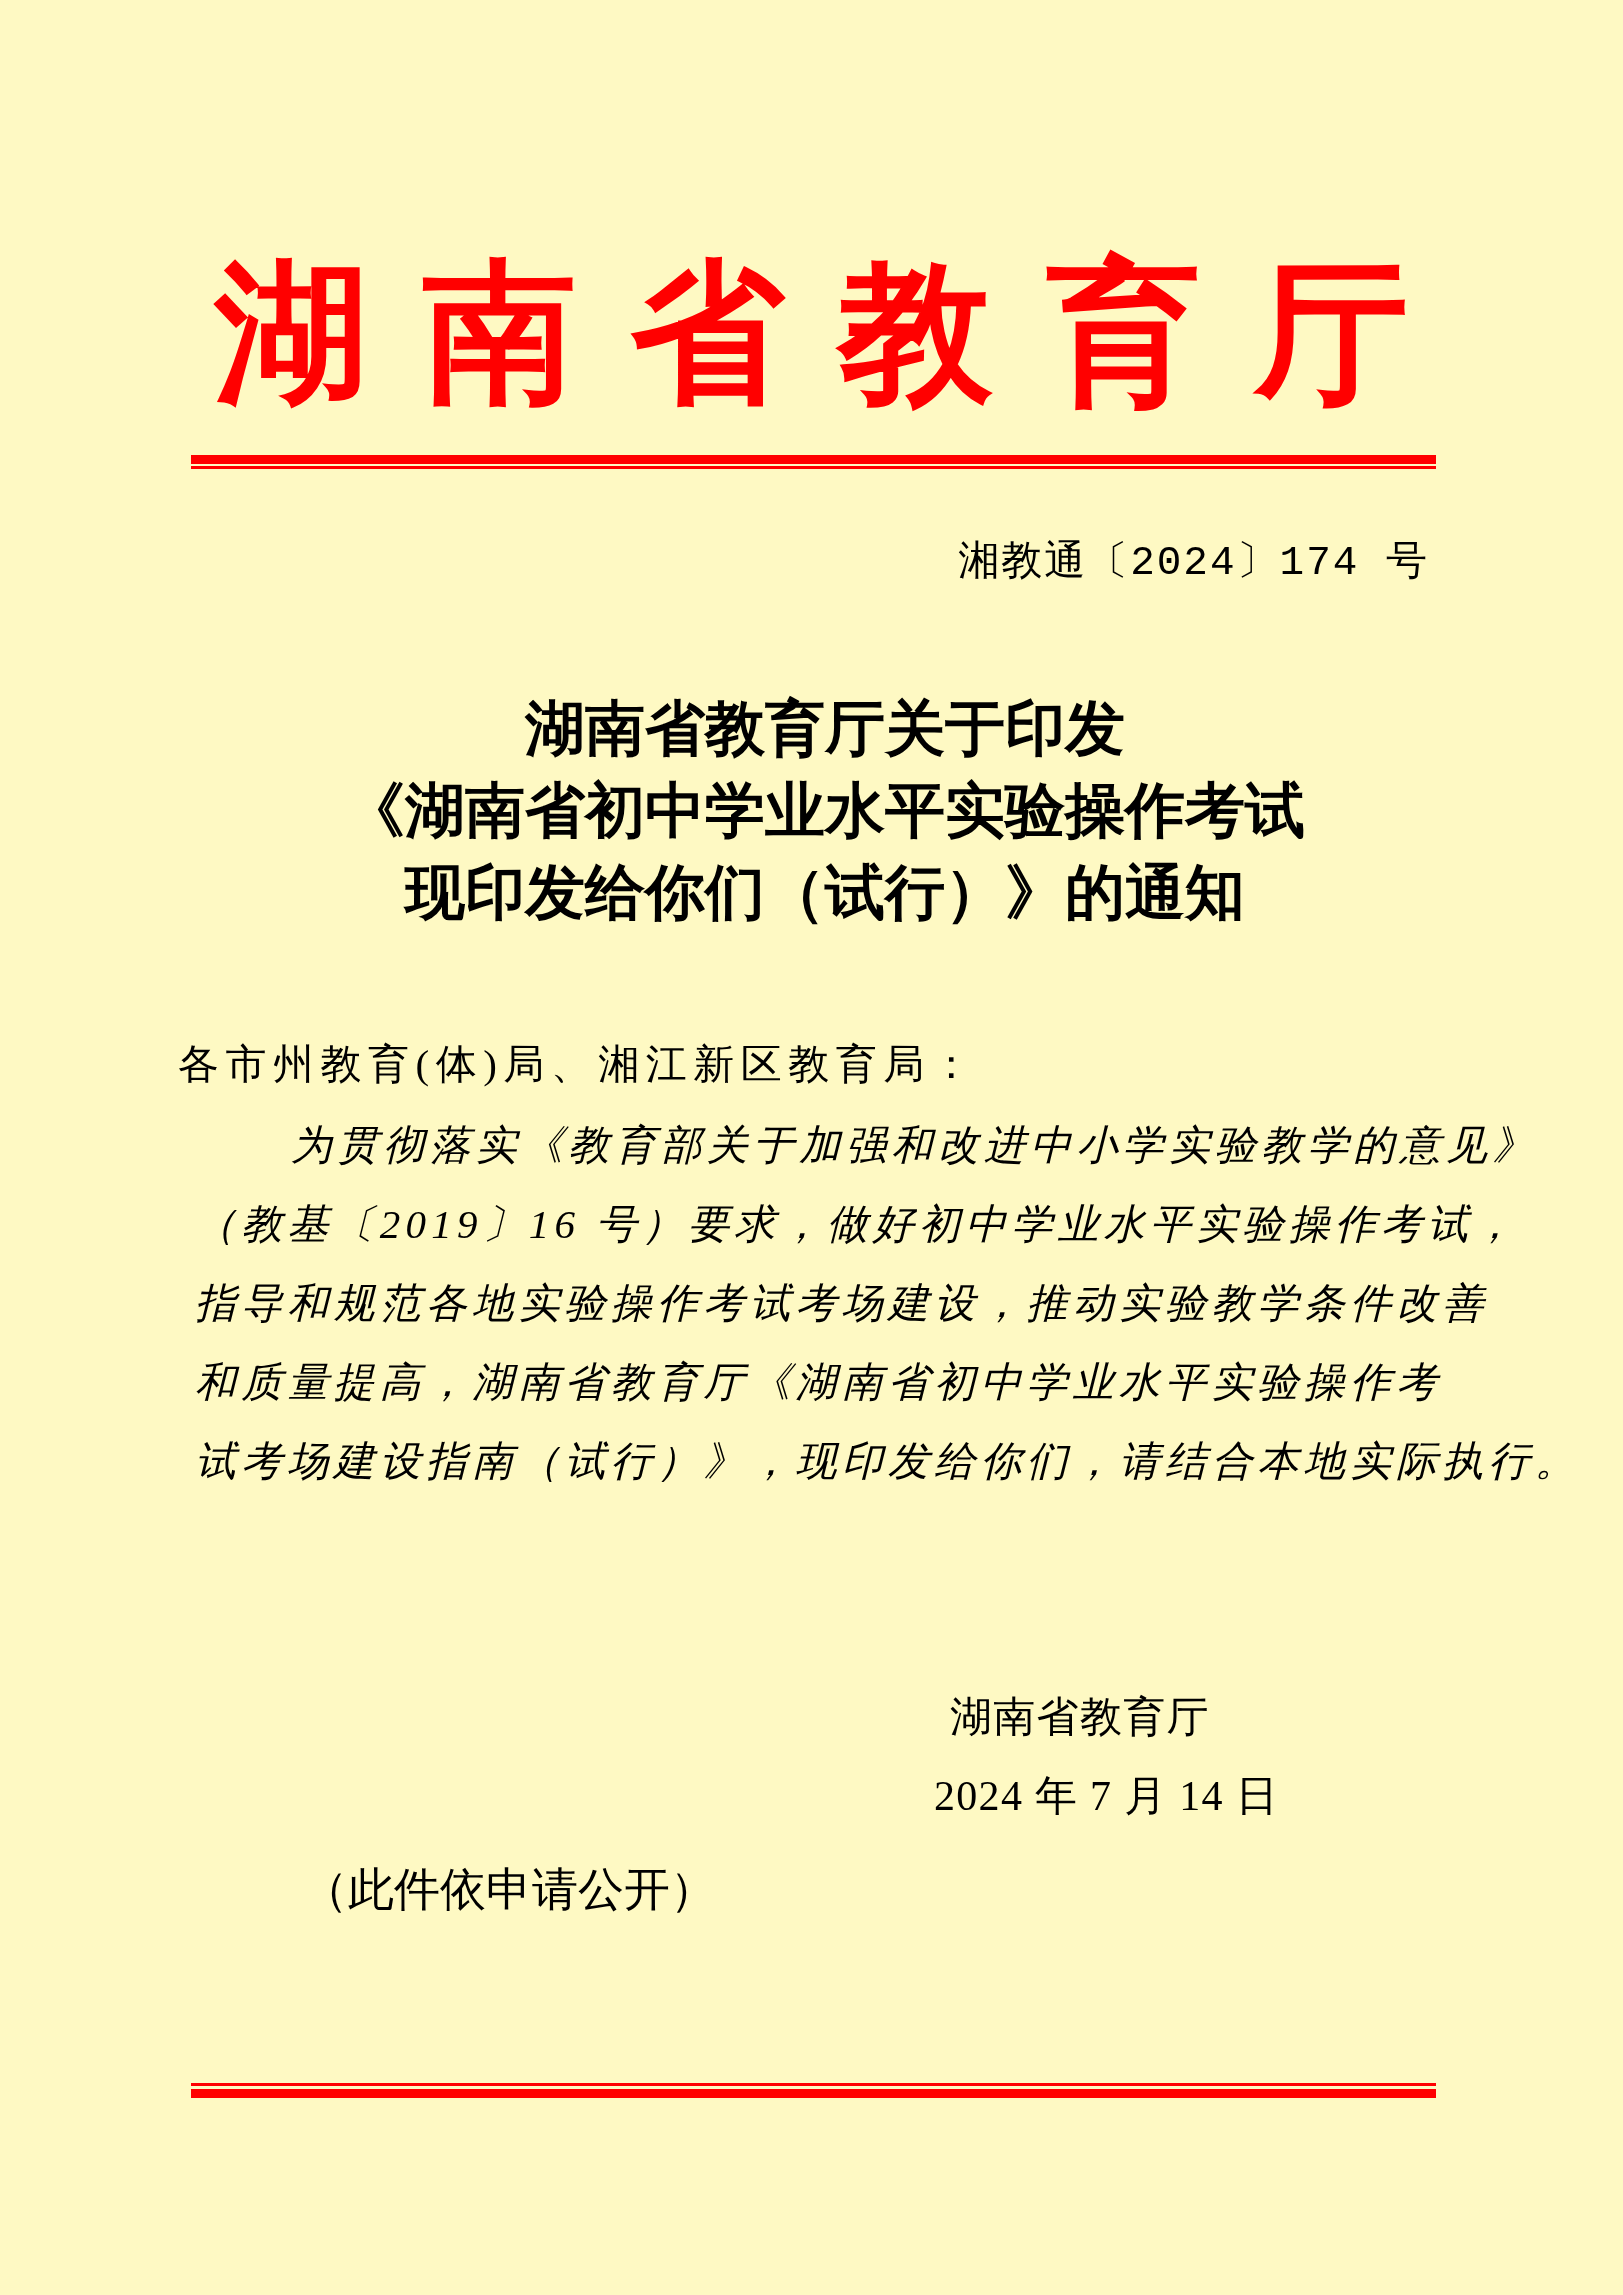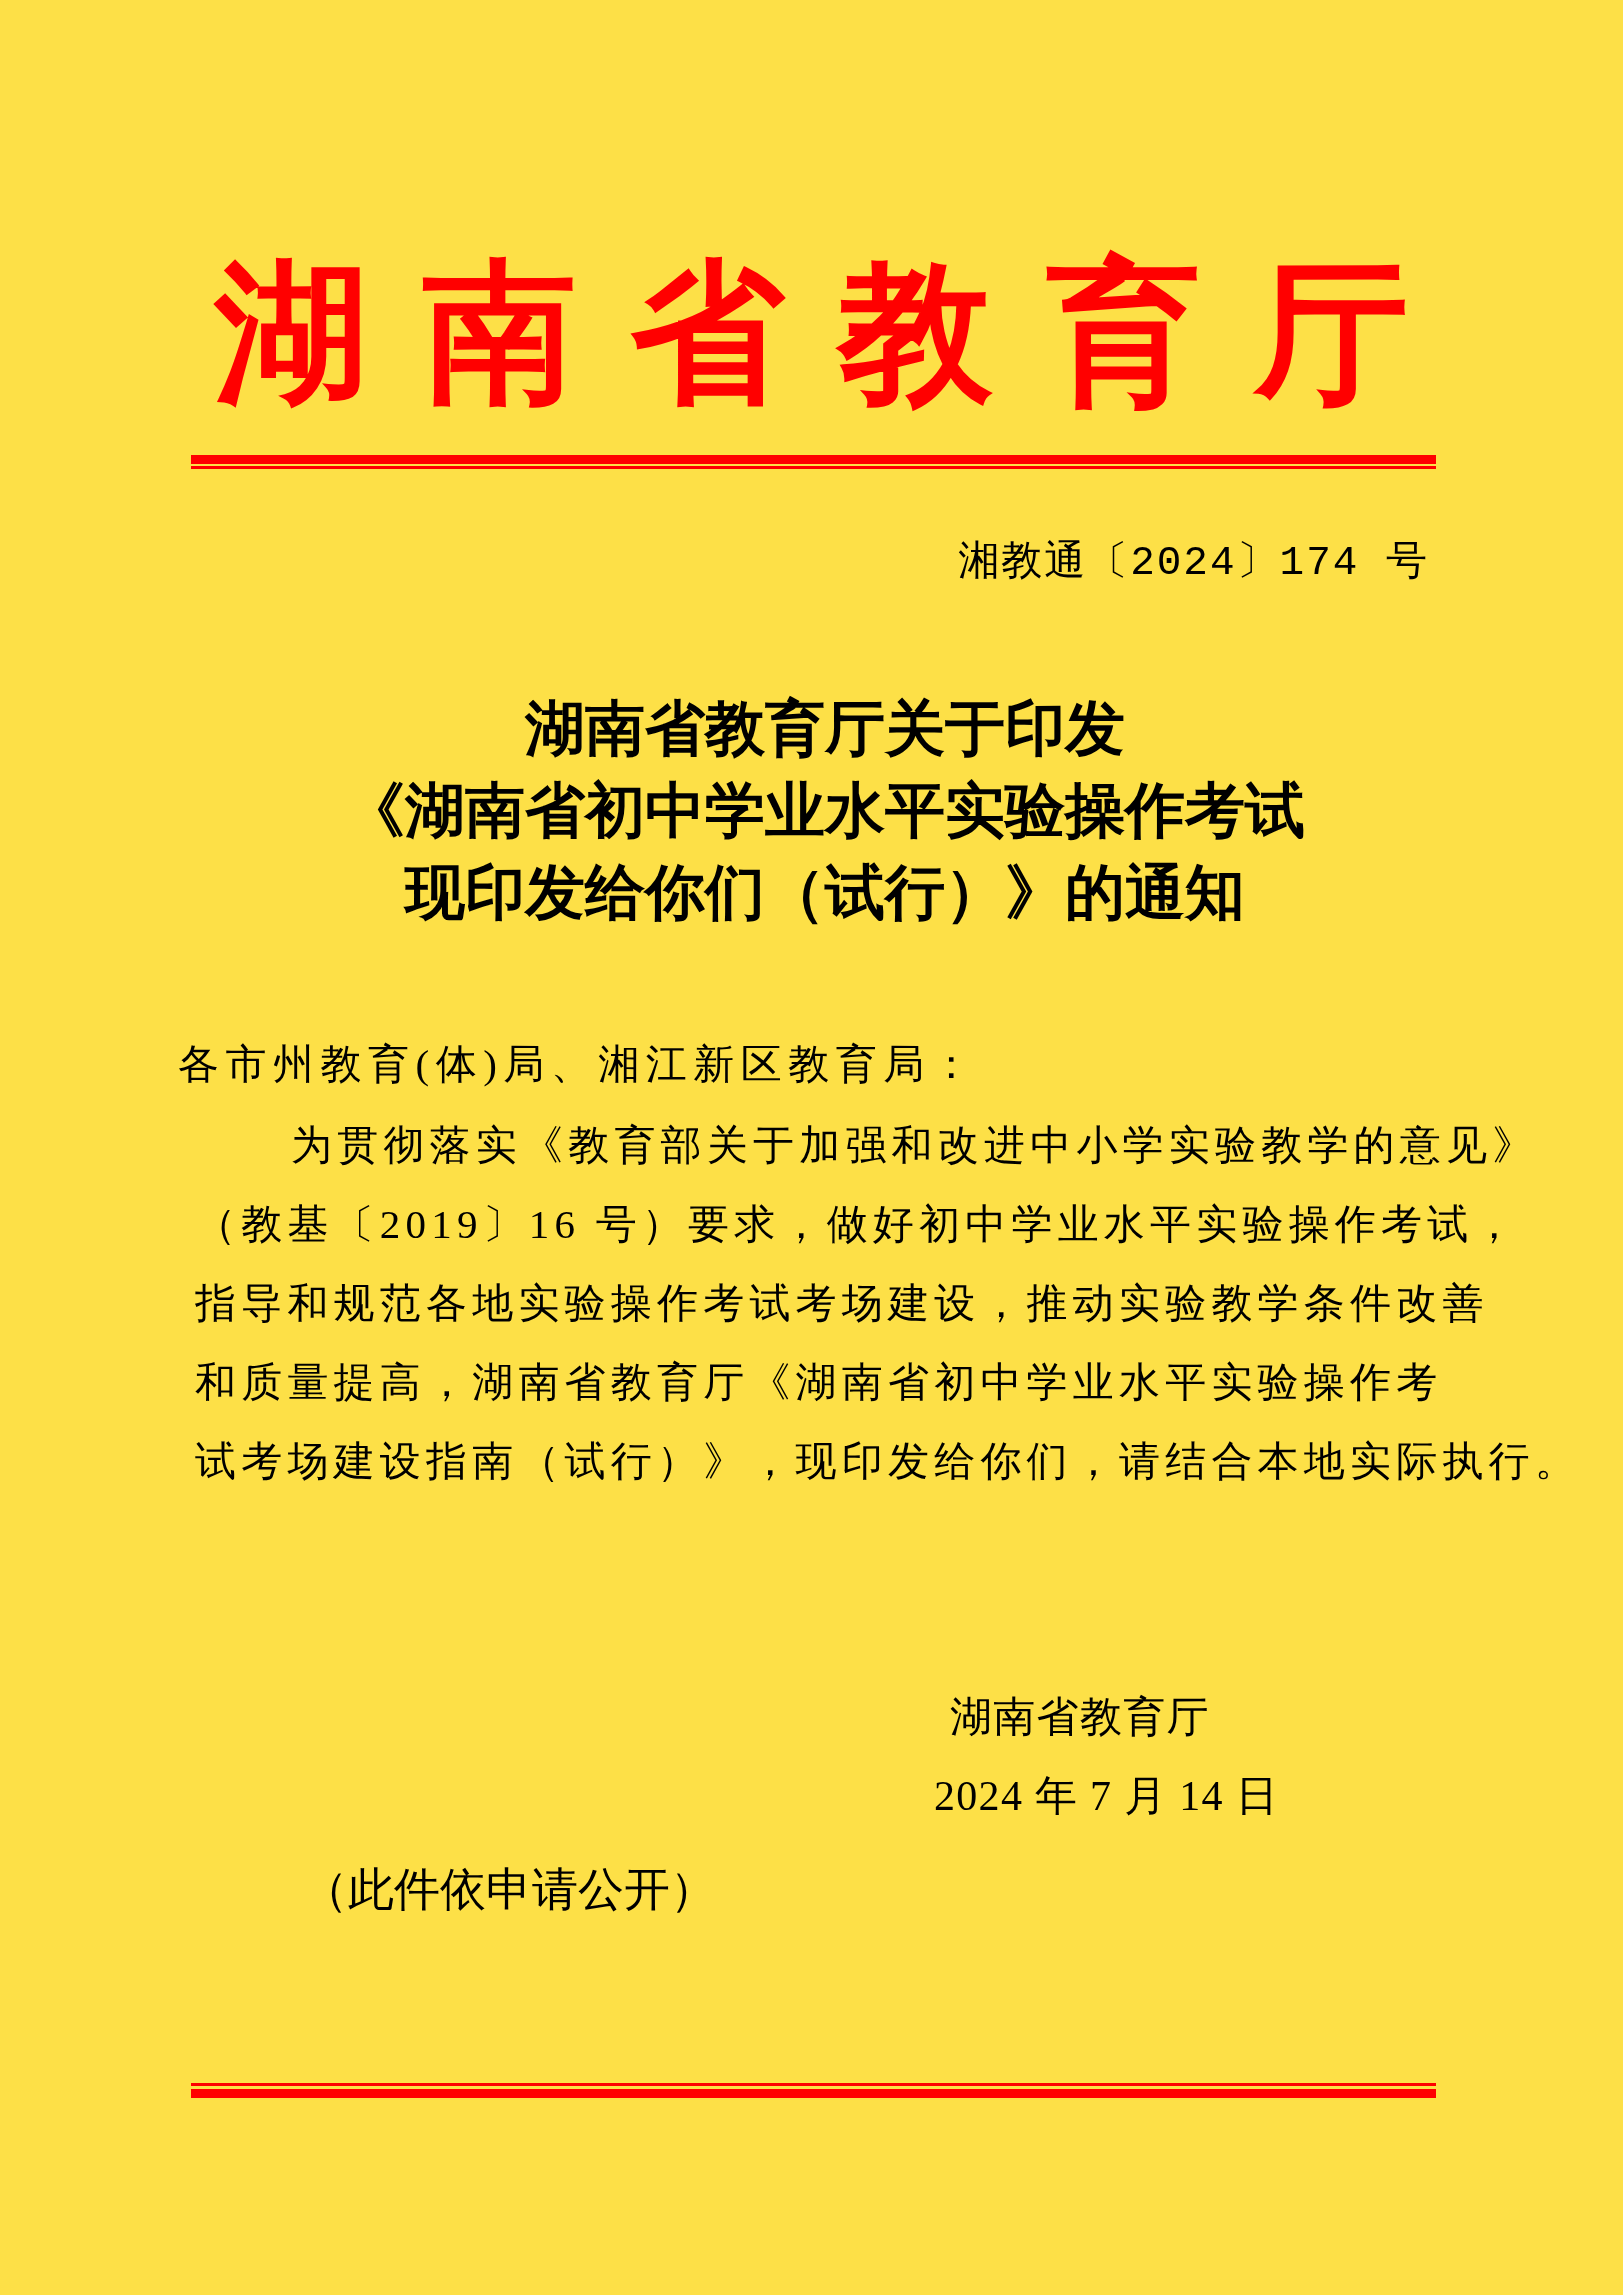--- a/index.html
+++ b/index.html
@@ -1,20 +1,20 @@
 <!DOCTYPE html>
 <html style="font-size:10.5px"><head>
 <meta charset="utf-8">
 <style>
   html, body { margin: 0; padding: 0; background: #ffffff; }
   .page {
     position: relative;
     width: 1623px;
     height: 2295px;
-    background: #fde047;
+    background: #fef9c3;
     color: #000000;
     font-family: "Liberation Serif", "DejaVu Serif", serif;
     overflow: hidden;
   }
   .agency-title {
     position: absolute;
     top: 257px; left: 0; right: 0;
     text-align: center;
     font-size: 154px;
     font-weight: bold;
@@ -71,20 +71,21 @@
     font-size: 41px;
   }
   .para-line {
     height: 79px;
     line-height: 79px;
     letter-spacing: 5.2px;
     text-align: justify;
     text-align-last: justify;
     text-justify: inter-character;
     white-space: nowrap;
+    font-style: italic;
   }
   .para-line.indent { text-indent: 96px; }
   .signature {
     position: absolute;
     left: 950px;
     top: 1696px;
     font-size: 42px;
     letter-spacing: 1.3px;
     line-height: 1;
     white-space: nowrap;

